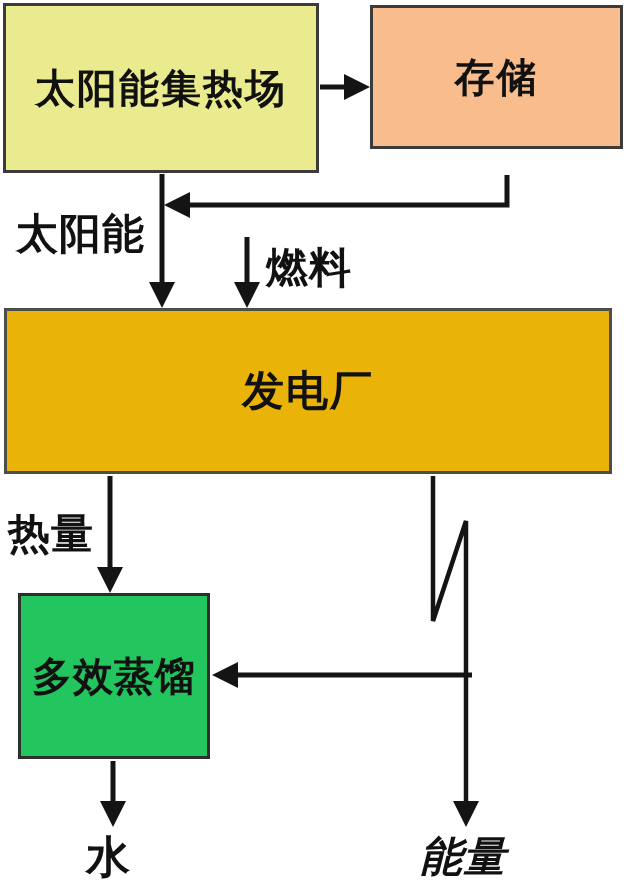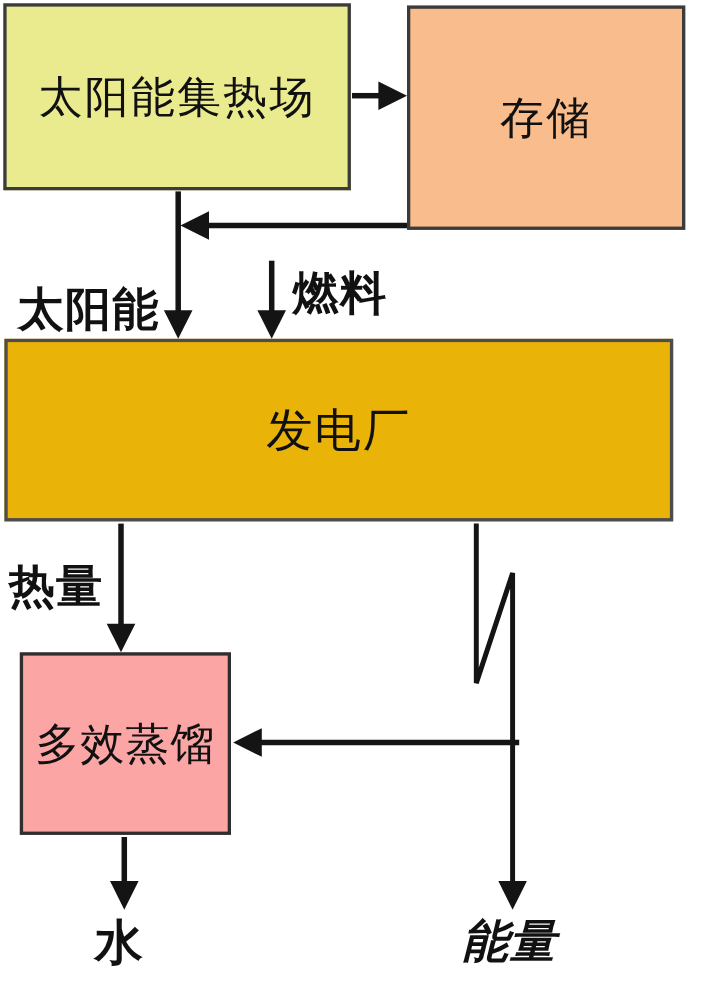--- a/index.html
+++ b/index.html
@@ -21,65 +21,65 @@
     top: 0;
     z-index: 1;
   }
   .node {
     position: absolute;
     z-index: 2;
     display: flex;
     align-items: center;
     justify-content: center;
     box-sizing: border-box;
-    font-weight: normal;
+    font-weight: bold;
     color: #111111;
     letter-spacing: 2px;
     text-align: right;
   }
   .node-solar {
     left: 3px; top: 3px;
     width: 316px; height: 170px;
     background: #eaea8e;
     border: 3px solid #3b3b3b;
     font-size: 40px;
   }
   .node-storage {
     left: 370px; top: 5px;
-    width: 253px; height: 204px;
+    width: 253px; height: 144px;
     background: #f8bc8d;
     border: 3px solid #3b3b3b;
     font-size: 40px;
   }
   .node-plant {
     left: 4px; top: 308px;
     width: 608px; height: 166px;
     background: #eab308;
     border: 3px solid #4d4d4d;
     font-size: 42px;
   }
   .node-med {
     left: 18px; top: 593px;
     width: 192px; height: 166px;
-    background: #fca5a5;
+    background: #22c55e;
     border: 3px solid #2e2e2e;
     font-size: 40px;
     letter-spacing: 1px;
   }
   .edge-label {
     position: absolute;
     z-index: 3;
     font-weight: bold;
     color: #111111;
     font-size: 42px;
     line-height: 1;
     letter-spacing: 1px;
     white-space: nowrap;
   }
-  .lbl-solar-energy { left: 16px;  top: 213px; margin-top: 48px; }
+  .lbl-solar-energy { left: 16px;  top: 213px; }
   .lbl-fuel         { left: 266px; top: 247px; }
   .lbl-heat         { left: 8px;   top: 513px; }
   .lbl-water        { left: 86px;  top: 836px; font-size: 44px; }
   .lbl-energy       { left: 420px; top: 836px; font-style: italic; }
 </style>
 </head>
 <body>
 
 <div class="stage">
 

